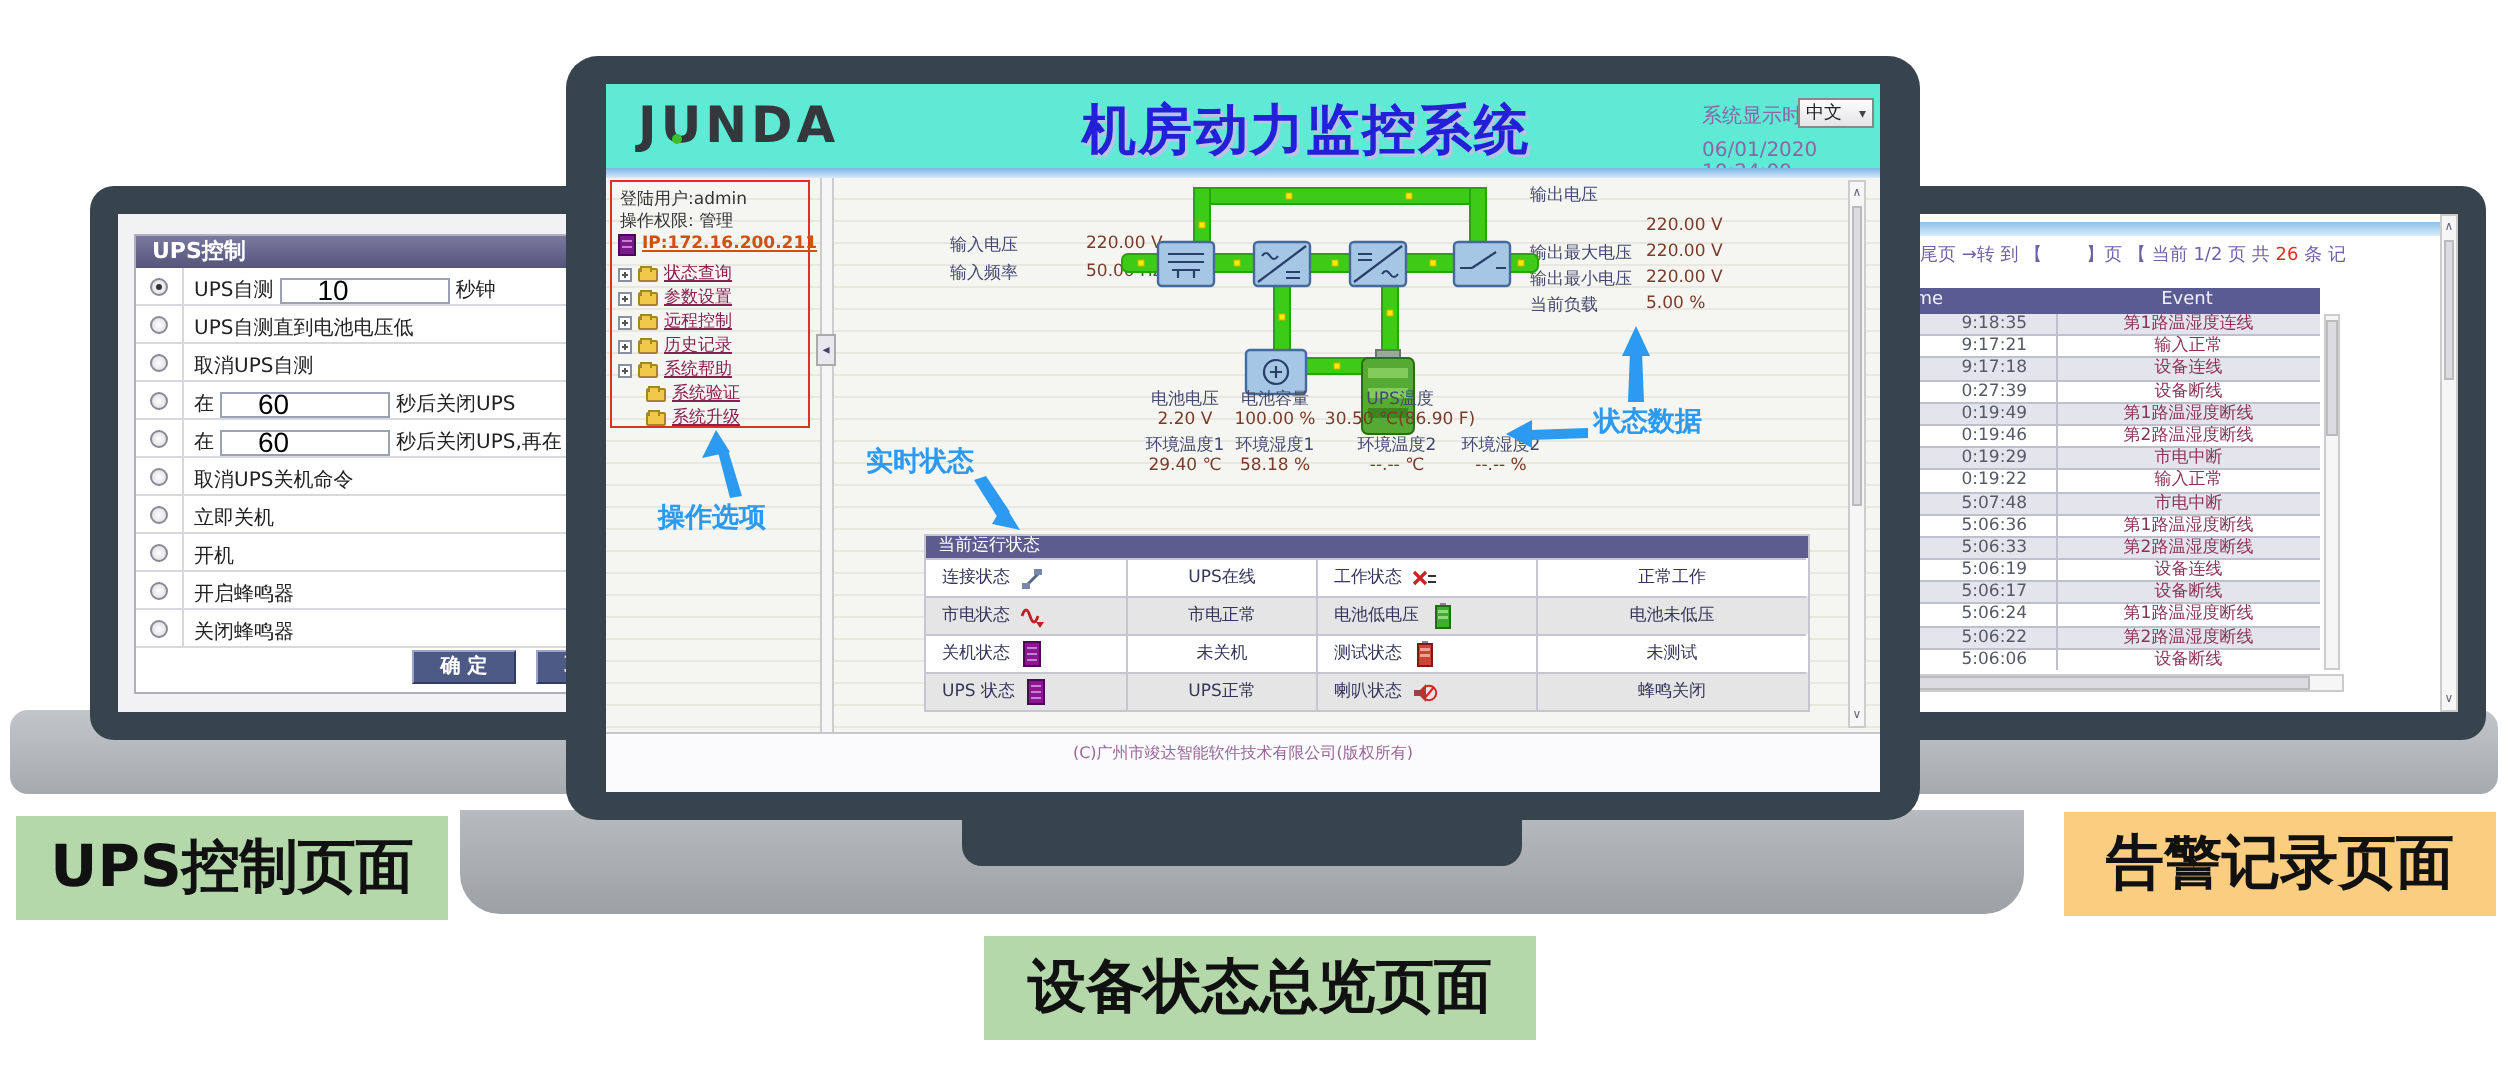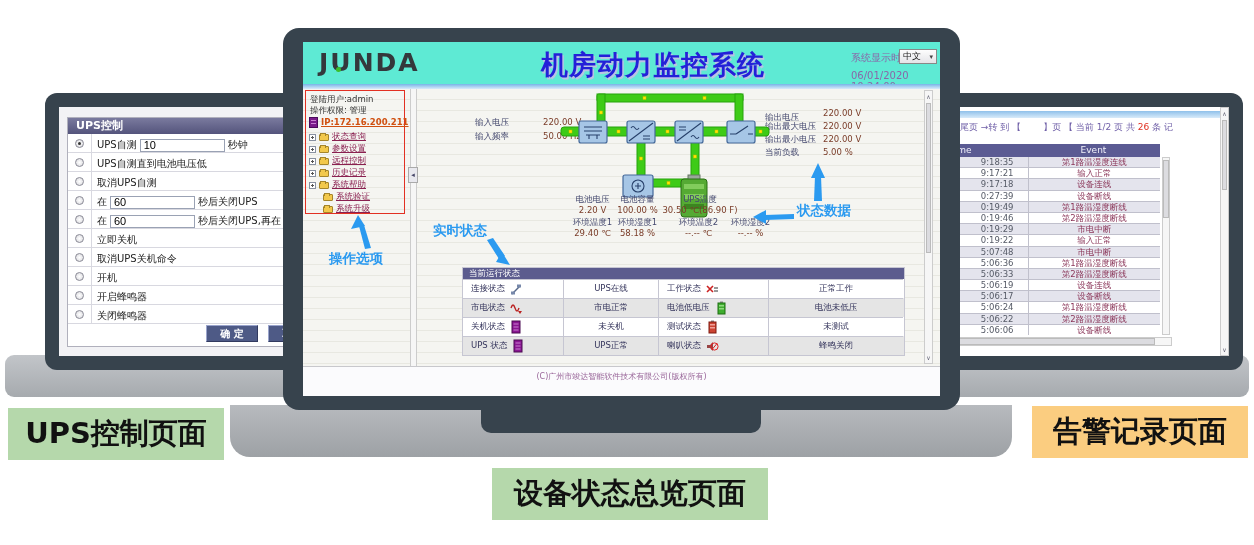--- a/index.html
+++ b/index.html
@@ -30,21 +30,21 @@
 .panel-hd{height:16px;background:linear-gradient(#7a7a9e,#54547c);color:#fff;
   font-size:11px;font-weight:700;line-height:16px;padding-left:8px}
 .urow{height:19px;display:flex;align-items:flex-end;border-bottom:1px solid #d8d8e0;font-size:10px;color:#222}
 .rcell{width:24px;align-self:stretch;display:flex;align-items:center;justify-content:center;
   border-right:1px solid #d8d8e0}
 .radio{width:9px;height:9px;border-radius:50%;border:1px solid #8a8a96;
   background:radial-gradient(#fff,#d8d8dc);position:relative}
 .radio.checked::after{content:"";position:absolute;left:2px;top:2px;width:3px;height:3px;
   border-radius:50%;background:#333}
 .ulab{padding-left:5px;display:flex;align-items:center;gap:3px;white-space:nowrap;overflow:hidden;flex:1}
-.txt{width:85px;height:13px;font-size:11px;border:1px solid #9aa2b4;padding:0 3px;background:#fff}
+.txt{width:85px;height:13px;font-size:14px;border:1px solid #9aa2b4;padding:0 18px;background:#fff}
 .btn{position:absolute;height:17px;width:52px;background:#4e5a86;color:#fff;font-size:10px;
   font-weight:700;text-align:center;line-height:15px;border:1px solid;
   border-color:#9aa4cc #323a60 #323a60 #9aa4cc}
 
 .lap-hd{position:absolute;left:0;top:0;width:637px;height:42px;background:#5eead4}
 .logo{position:absolute;left:16px;top:6px;font-size:25px;font-weight:800;color:#34383c;letter-spacing:2px}
 .logo .u{position:relative}
 .logo .u::after{content:"";position:absolute;left:6px;bottom:5px;width:5px;height:5px;border-radius:50%;background:#3bbf2a}
 .sys-title{position:absolute;left:238px;top:5px;width:224px;text-align:left;font-size:27px;
   font-weight:800;color:#2420d8;letter-spacing:1px;text-shadow:1.5px 1.5px 0 #b9c4e4}
@@ -159,29 +159,29 @@
             <span>在</span>
           <input class="txt" value="60" style="">
           <span>秒后关闭UPS,再在</span>
           </div>
       </div>
       <div class="urow">
         <div class="rcell">
             <span class="radio"></span>
           </div>
         <div class="ulab">
+            <span>取消UPS关机命令</span>
+          </div>
+      </div>
+      <div class="urow">
+        <div class="rcell">
+            <span class="radio"></span>
+          </div>
+        <div class="ulab">
             <span>立即关机</span>
-          </div>
-      </div>
-      <div class="urow">
-        <div class="rcell">
-            <span class="radio"></span>
-          </div>
-        <div class="ulab">
-            <span>取消UPS关机命令</span>
           </div>
       </div>
       <div class="urow">
         <div class="rcell">
             <span class="radio"></span>
           </div>
         <div class="ulab">
             <span>开机</span>
           </div>
       </div>
@@ -366,21 +366,21 @@
       </div>
 
       <div class="vdiv"></div>
       <div class="vdiv-btn"></div>
 
       <div class="rd-l" style="left:172px;top:28px">输入电压</div>
       <div class="rd-v" style="left:240px;top:28px">220.00 V</div>
       <div class="rd-l" style="left:172px;top:42px">输入频率</div>
       <div class="rd-v" style="left:240px;top:42px">50.00 Hz</div>
 
-      <div class="rd-l" style="left:462px;top:23px">输出电压</div>
+      <div class="rd-l" style="left:462px;top:3px">输出电压</div>
       <div class="rd-v" style="left:520px;top:19px">220.00 V</div>
       <div class="rd-l" style="left:462px;top:32px">输出最大电压</div>
       <div class="rd-v" style="left:520px;top:32px">220.00 V</div>
       <div class="rd-l" style="left:462px;top:45px">输出最小电压</div>
       <div class="rd-v" style="left:520px;top:45px">220.00 V</div>
       <div class="rd-l" style="left:462px;top:58px">当前负载</div>
       <div class="rd-v" style="left:520px;top:58px">5.00 %</div>
 
       <svg class="abs" style="left:250px;top:2px" width="250" height="135" viewBox="0 0 250 135">
         <g fill="#3ecb17" stroke="#27a30c" stroke-width="1">

